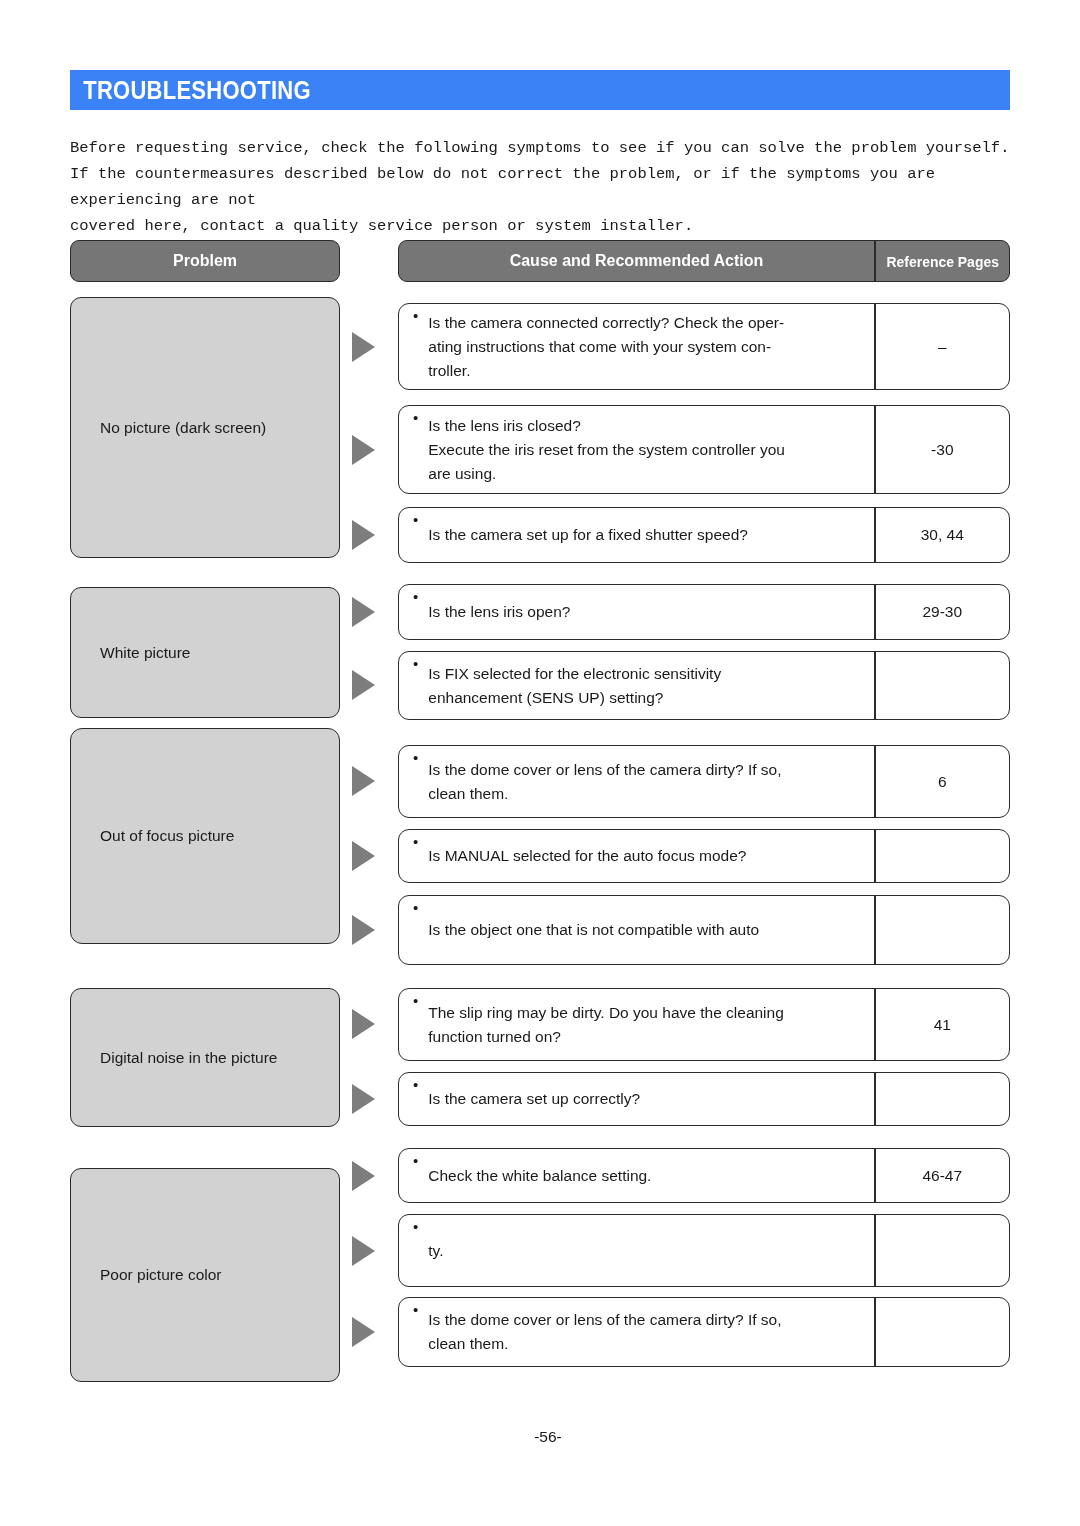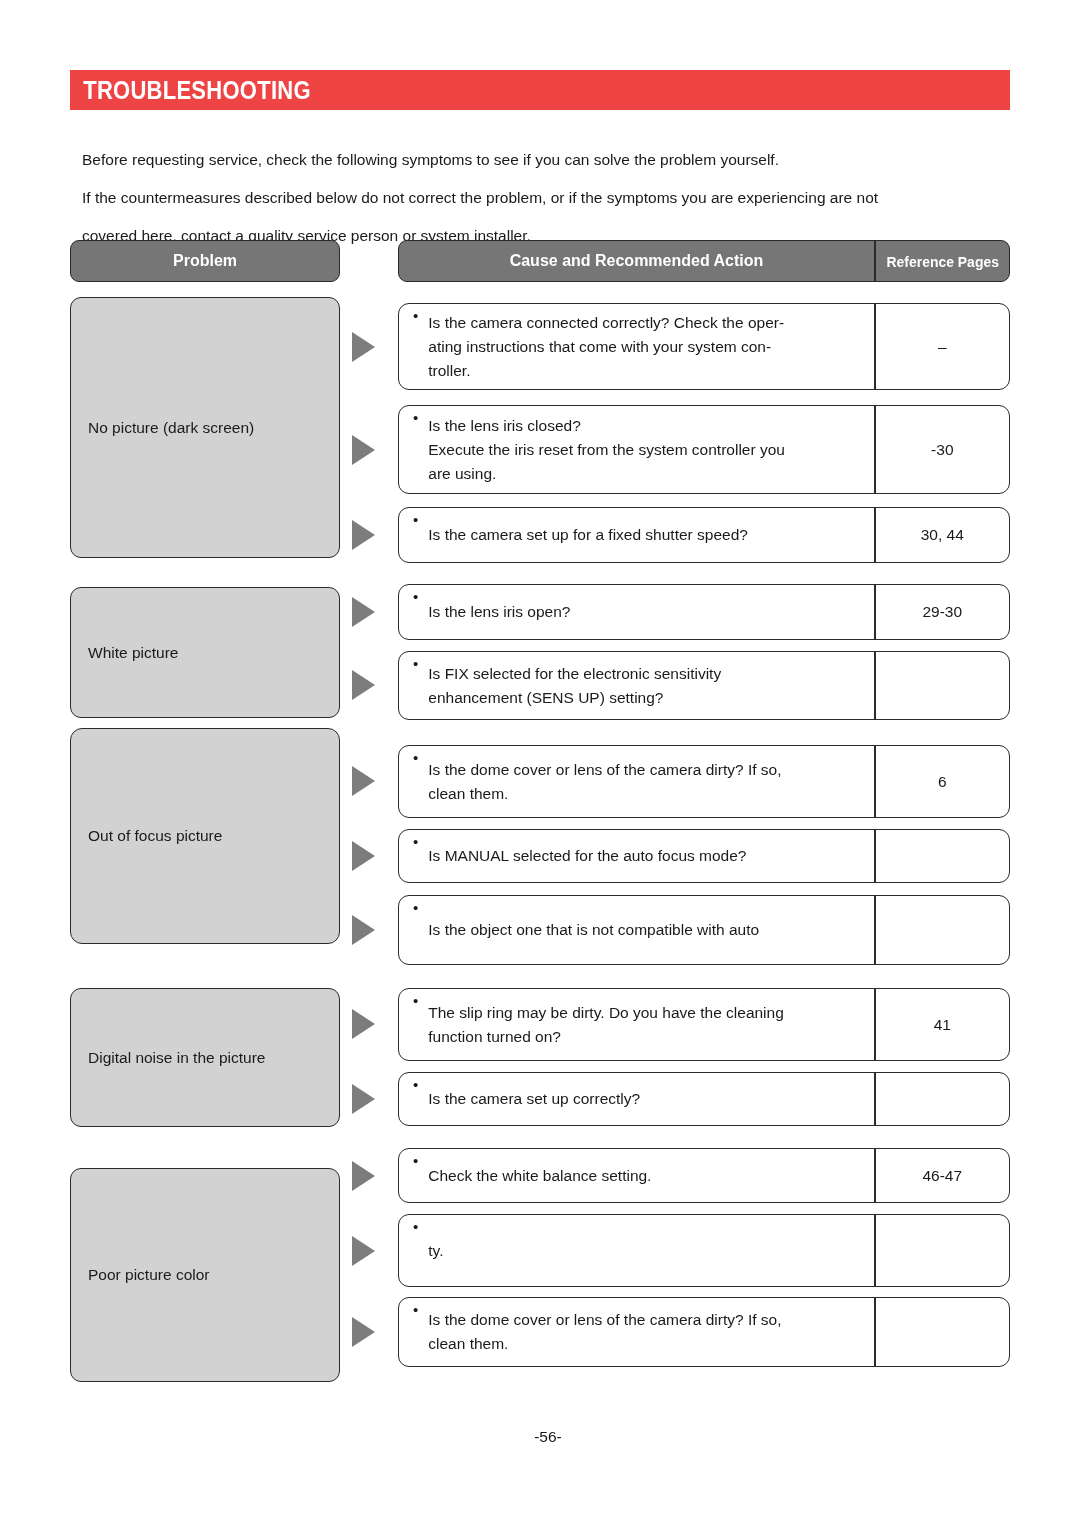--- a/index.html
+++ b/index.html
@@ -16,21 +16,21 @@
     overflow: hidden;
   }
 
   
   .title-bar {
     position: absolute;
     left: 70px;
     top: 70px;
     width: 940px;
     height: 40px;
-    background: #ef4444;
+    background: #3b82f6;
     display: flex;
     align-items: center;
   }
   .title-bar .title-text {
     color: #ffffff;
     font-size: 25px;
     font-weight: bold;
     letter-spacing: 0.3px;
     padding-left: 15px;
     transform: scaleX(0.88);
@@ -41,21 +41,21 @@
   
   .intro {
     position: absolute;
     left: 70px;
     top: 135px;
     width: 945px;
     font-size: 15.5px;
     line-height: 26px;
     color: #1a1a1a;
   }
-  .intro p { margin: 12px; }
+  .intro p { margin: 0; font-family: Liberation Mono, monospace; }
 
   
   .table-wrap {
     position: absolute;
     left: 0;
     top: 0;
     width: 988px;
     height: 1526px;
   }
 
@@ -108,21 +108,21 @@
   .prob-box {
     position: absolute;
     left: 70px;
     width: 270px;
     background: #d2d2d2;
     border: 1.6px solid #2b2b2b;
     border-radius: 11px;
     box-sizing: border-box;
     display: flex;
     align-items: center;
-    padding-left: 17px;
+    padding-left: 29px;
     font-size: 15.5px;
     color: #1a1a1a;
   }
 
   
   .arrow {
     position: absolute;
     width: 0;
     height: 0;
     border-top: 15px solid transparent;

